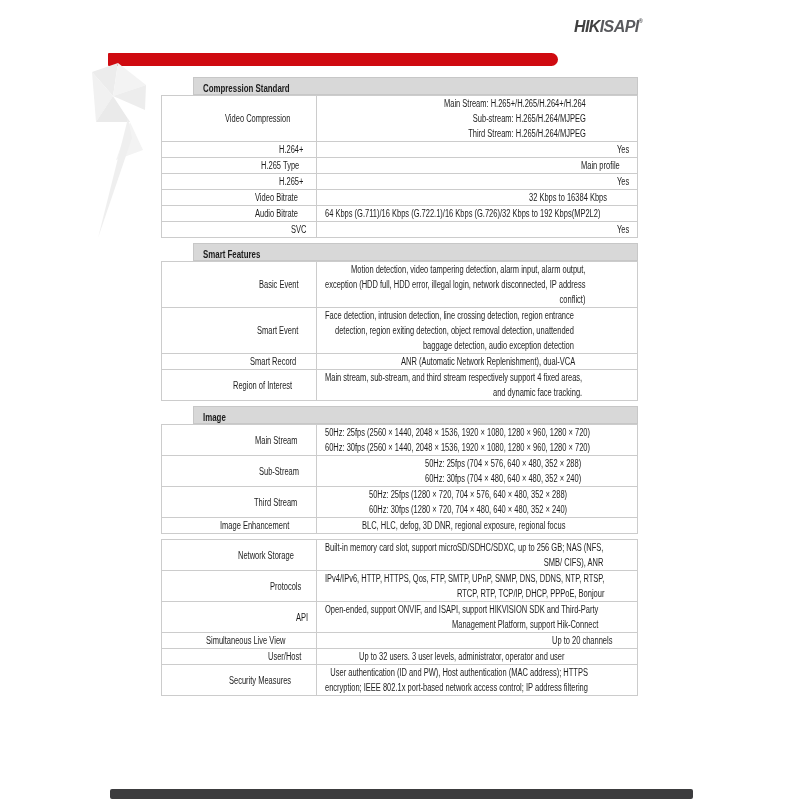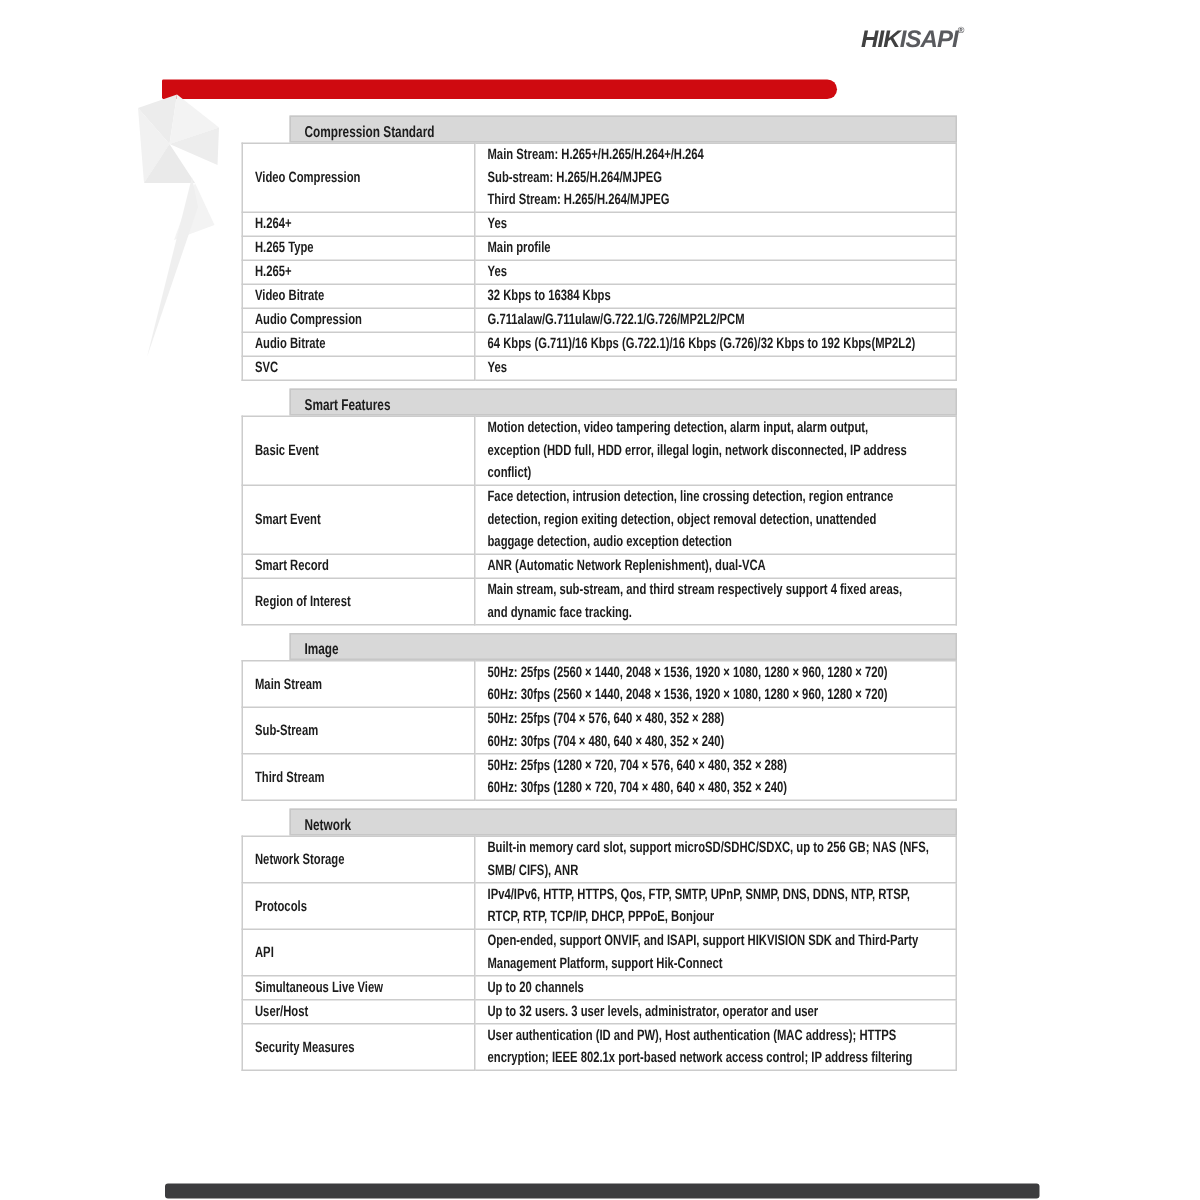--- a/index.html
+++ b/index.html
@@ -37,22 +37,22 @@
     box-sizing:border-box;height:18px;background:#d8d8d8;border:1px solid #c7c7c7;
     display:flex;align-items:flex-end;padding-left:9px;
     font-weight:bold;font-size:10.5px;color:#1c1c1c;margin-left:32px;
   }
   table.rows{
     width:100%;border-collapse:collapse;table-layout:fixed;
     border:1px solid #c7c7c7;border-top:none;
   }
   td{
     border:1px solid #cccccc;vertical-align:middle;
-    font-size:10px;font-weight:bold;color:#1c1c1c;line-height:15px;
-    padding:0 4px 0 8px;overflow:hidden;height:15px;
+    font-size:10px;font-weight:normal;color:#1c1c1c;line-height:15px;
+    padding:0 4px 0 8px;overflow:hidden;height:15px;text-align:right;
   }
   td.lbl{width:142px;}
   .tx{
     display:inline-block;width:max-content;white-space:pre-line;
     transform:scaleX(0.75);transform-origin:0 50%;
   }
 </style>
 </head>
 <body>
 
@@ -96,24 +96,20 @@
       </tr>
       <tr>
         <td class="lbl"><span class="tx">H.265+</span></td>
         <td class="val"><span class="tx">Yes</span></td>
       </tr>
       <tr>
         <td class="lbl"><span class="tx">Video Bitrate</span></td>
         <td class="val"><span class="tx">32 Kbps to 16384 Kbps</span></td>
       </tr>
       <tr>
-        <td class="lbl"><span class="tx">Audio Compression</span></td>
-        <td class="val"><span class="tx">G.711alaw/G.711ulaw/G.722.1/G.726/MP2L2/PCM</span></td>
-      </tr>
-      <tr>
         <td class="lbl"><span class="tx">Audio Bitrate</span></td>
         <td class="val"><span class="tx">64 Kbps (G.711)/16 Kbps (G.722.1)/16 Kbps (G.726)/32 Kbps to 192 Kbps(MP2L2)</span></td>
       </tr>
       <tr>
         <td class="lbl"><span class="tx">SVC</span></td>
         <td class="val"><span class="tx">Yes</span></td>
       </tr>
     </tbody>
       </table>
   </div>
@@ -163,28 +159,29 @@
       <tr>
         <td class="lbl"><span class="tx">Sub-Stream</span></td>
         <td class="val"><span class="tx">50Hz: 25fps (704 × 576, 640 × 480, 352 × 288)
 60Hz: 30fps (704 × 480, 640 × 480, 352 × 240)</span></td>
       </tr>
       <tr>
         <td class="lbl"><span class="tx">Third Stream</span></td>
         <td class="val"><span class="tx">50Hz: 25fps (1280 × 720, 704 × 576, 640 × 480, 352 × 288)
 60Hz: 30fps (1280 × 720, 704 × 480, 640 × 480, 352 × 240)</span></td>
       </tr>
-    </tbody>
-      </table>
-  </div>
-
-  <div class="section">
-    <div class="sec-h">
-        <span class="tx">Network</span>
-      </div>
+      <tr>
+        <td class="lbl"><span class="tx">Image Enhancement</span></td>
+        <td class="val"><span class="tx">BLC, HLC, defog, 3D DNR, regional exposure, regional focus</span></td>
+      </tr>
+    </tbody>
+      </table>
+  </div>
+
+  <div class="section">
     <table class="rows">
       <tbody>
           <tr>
         <td class="lbl"><span class="tx">Network Storage</span></td>
         <td class="val"><span class="tx">Built-in memory card slot, support microSD/SDHC/SDXC, up to 256 GB; NAS (NFS,
 SMB/ CIFS), ANR</span></td>
       </tr>
       <tr>
         <td class="lbl"><span class="tx">Protocols</span></td>
         <td class="val"><span class="tx">IPv4/IPv6, HTTP, HTTPS, Qos, FTP, SMTP, UPnP, SNMP, DNS, DDNS, NTP, RTSP,

